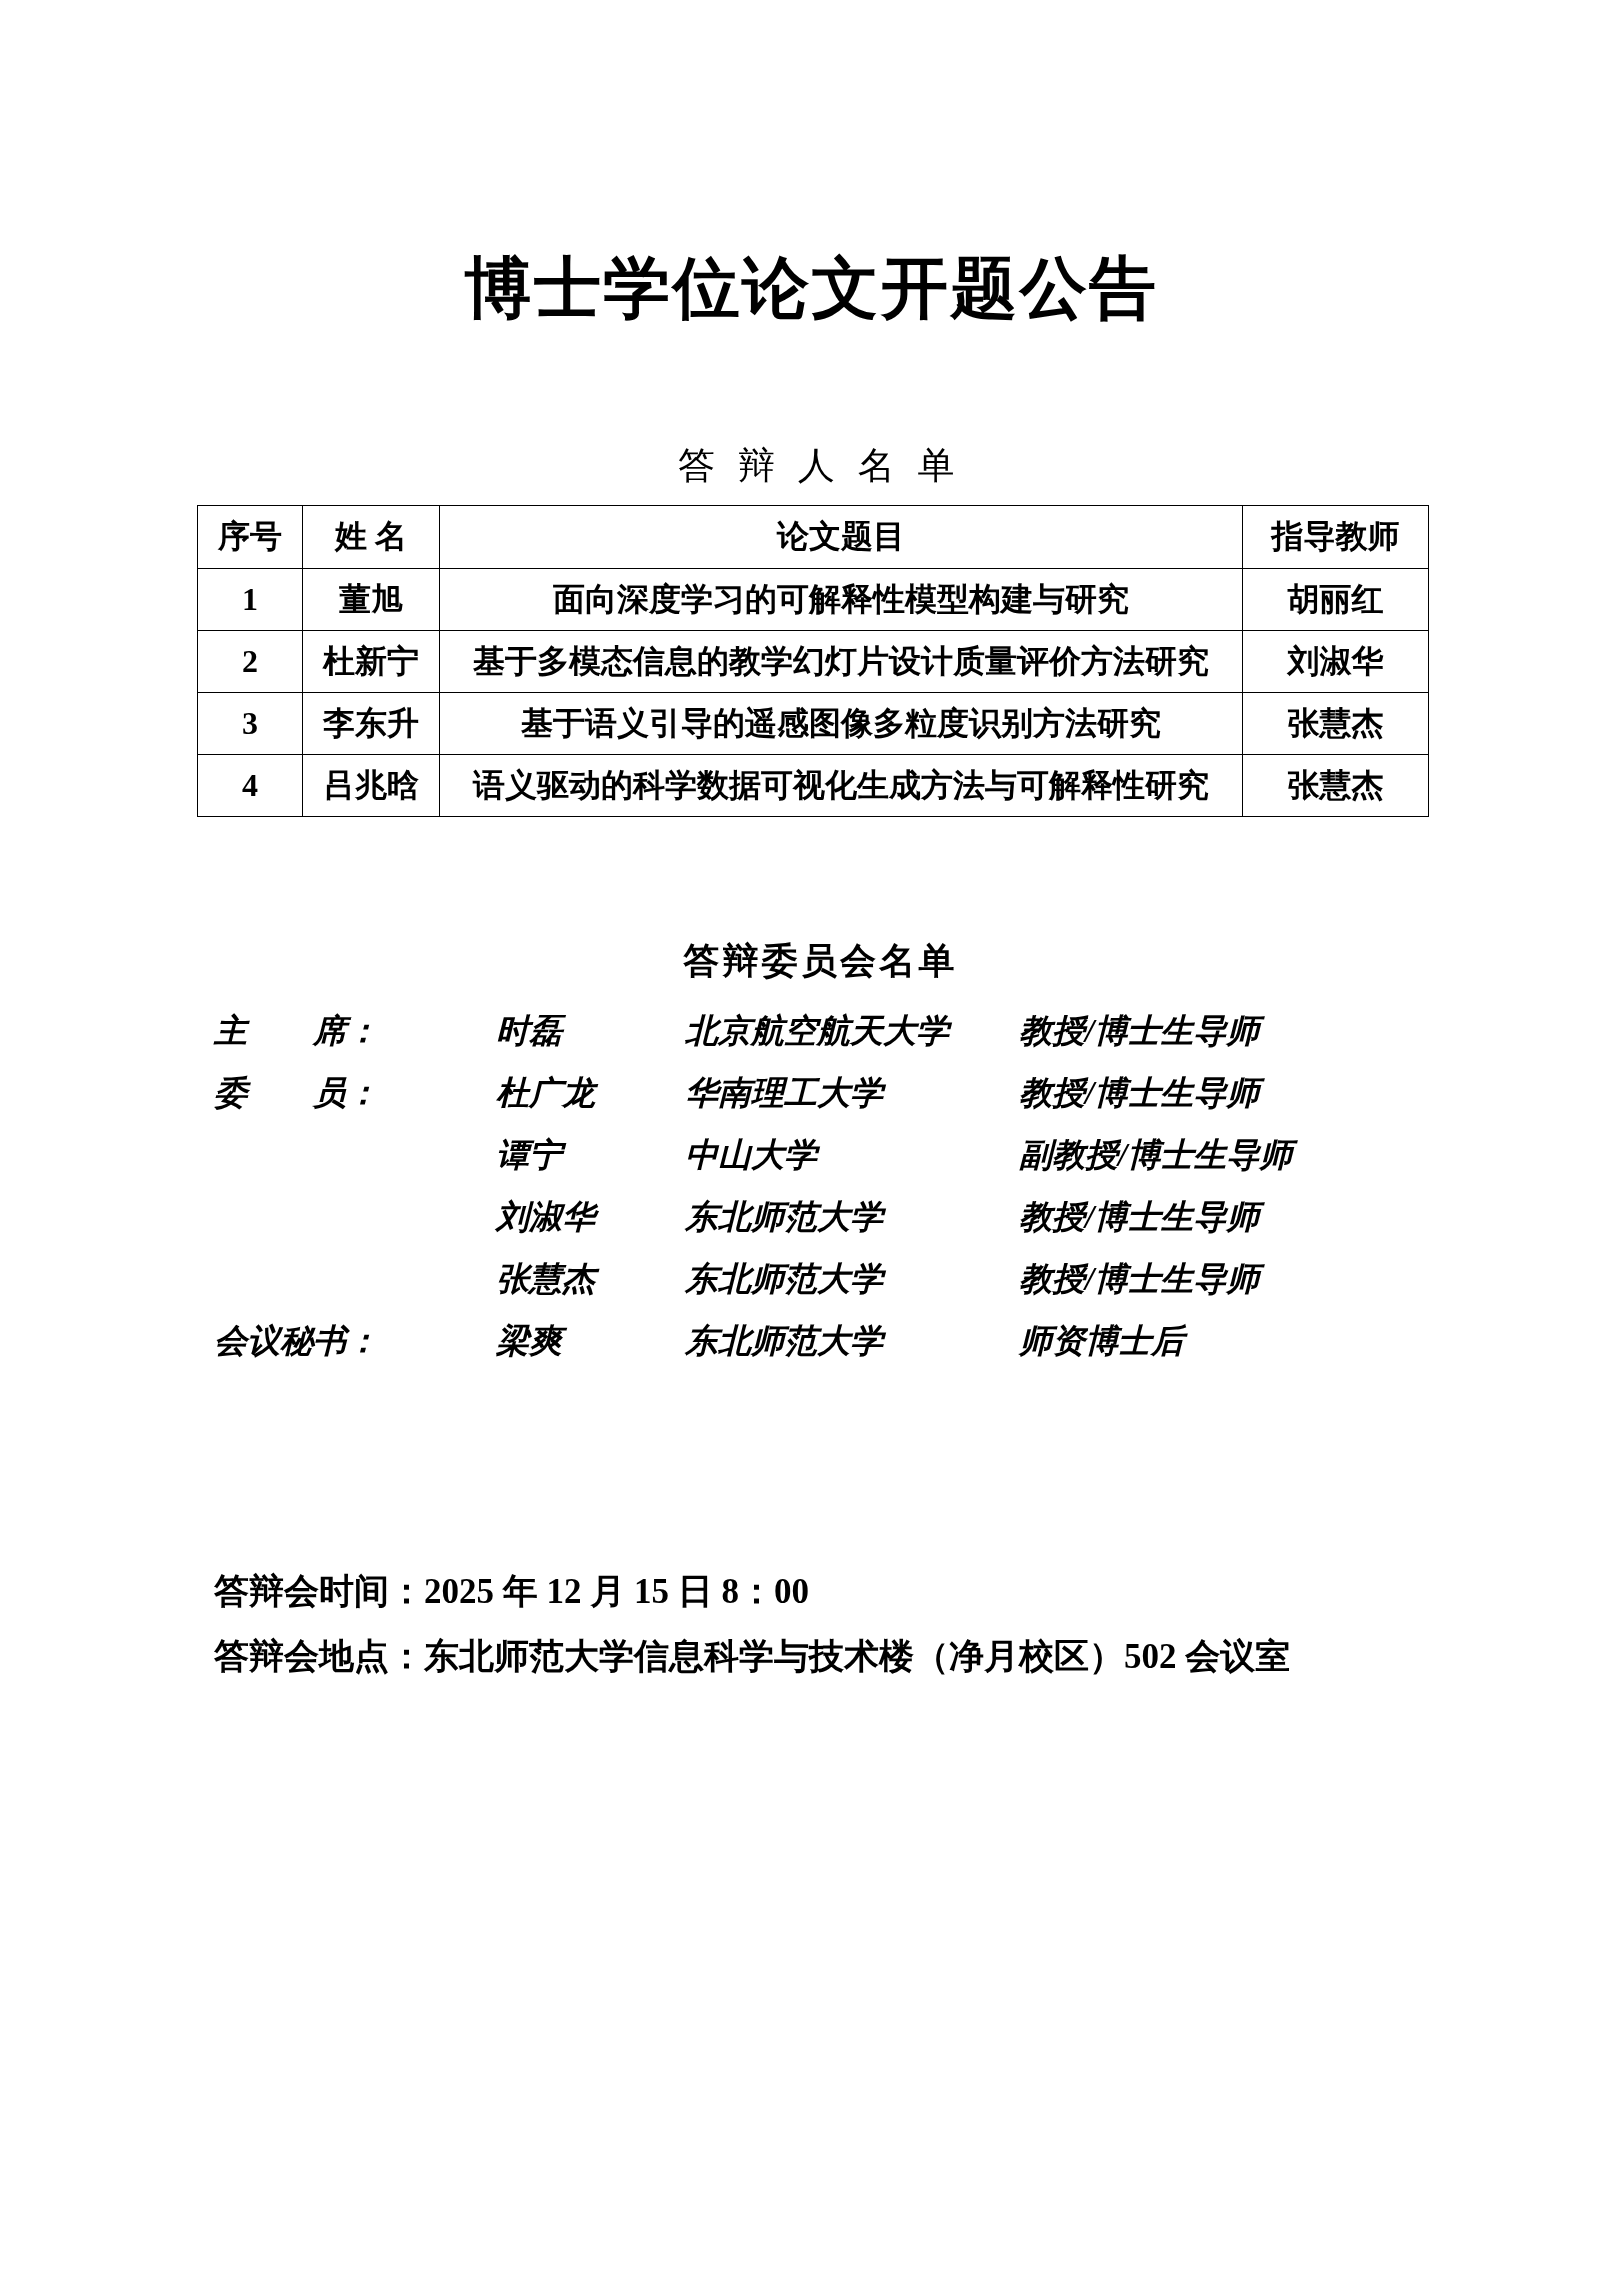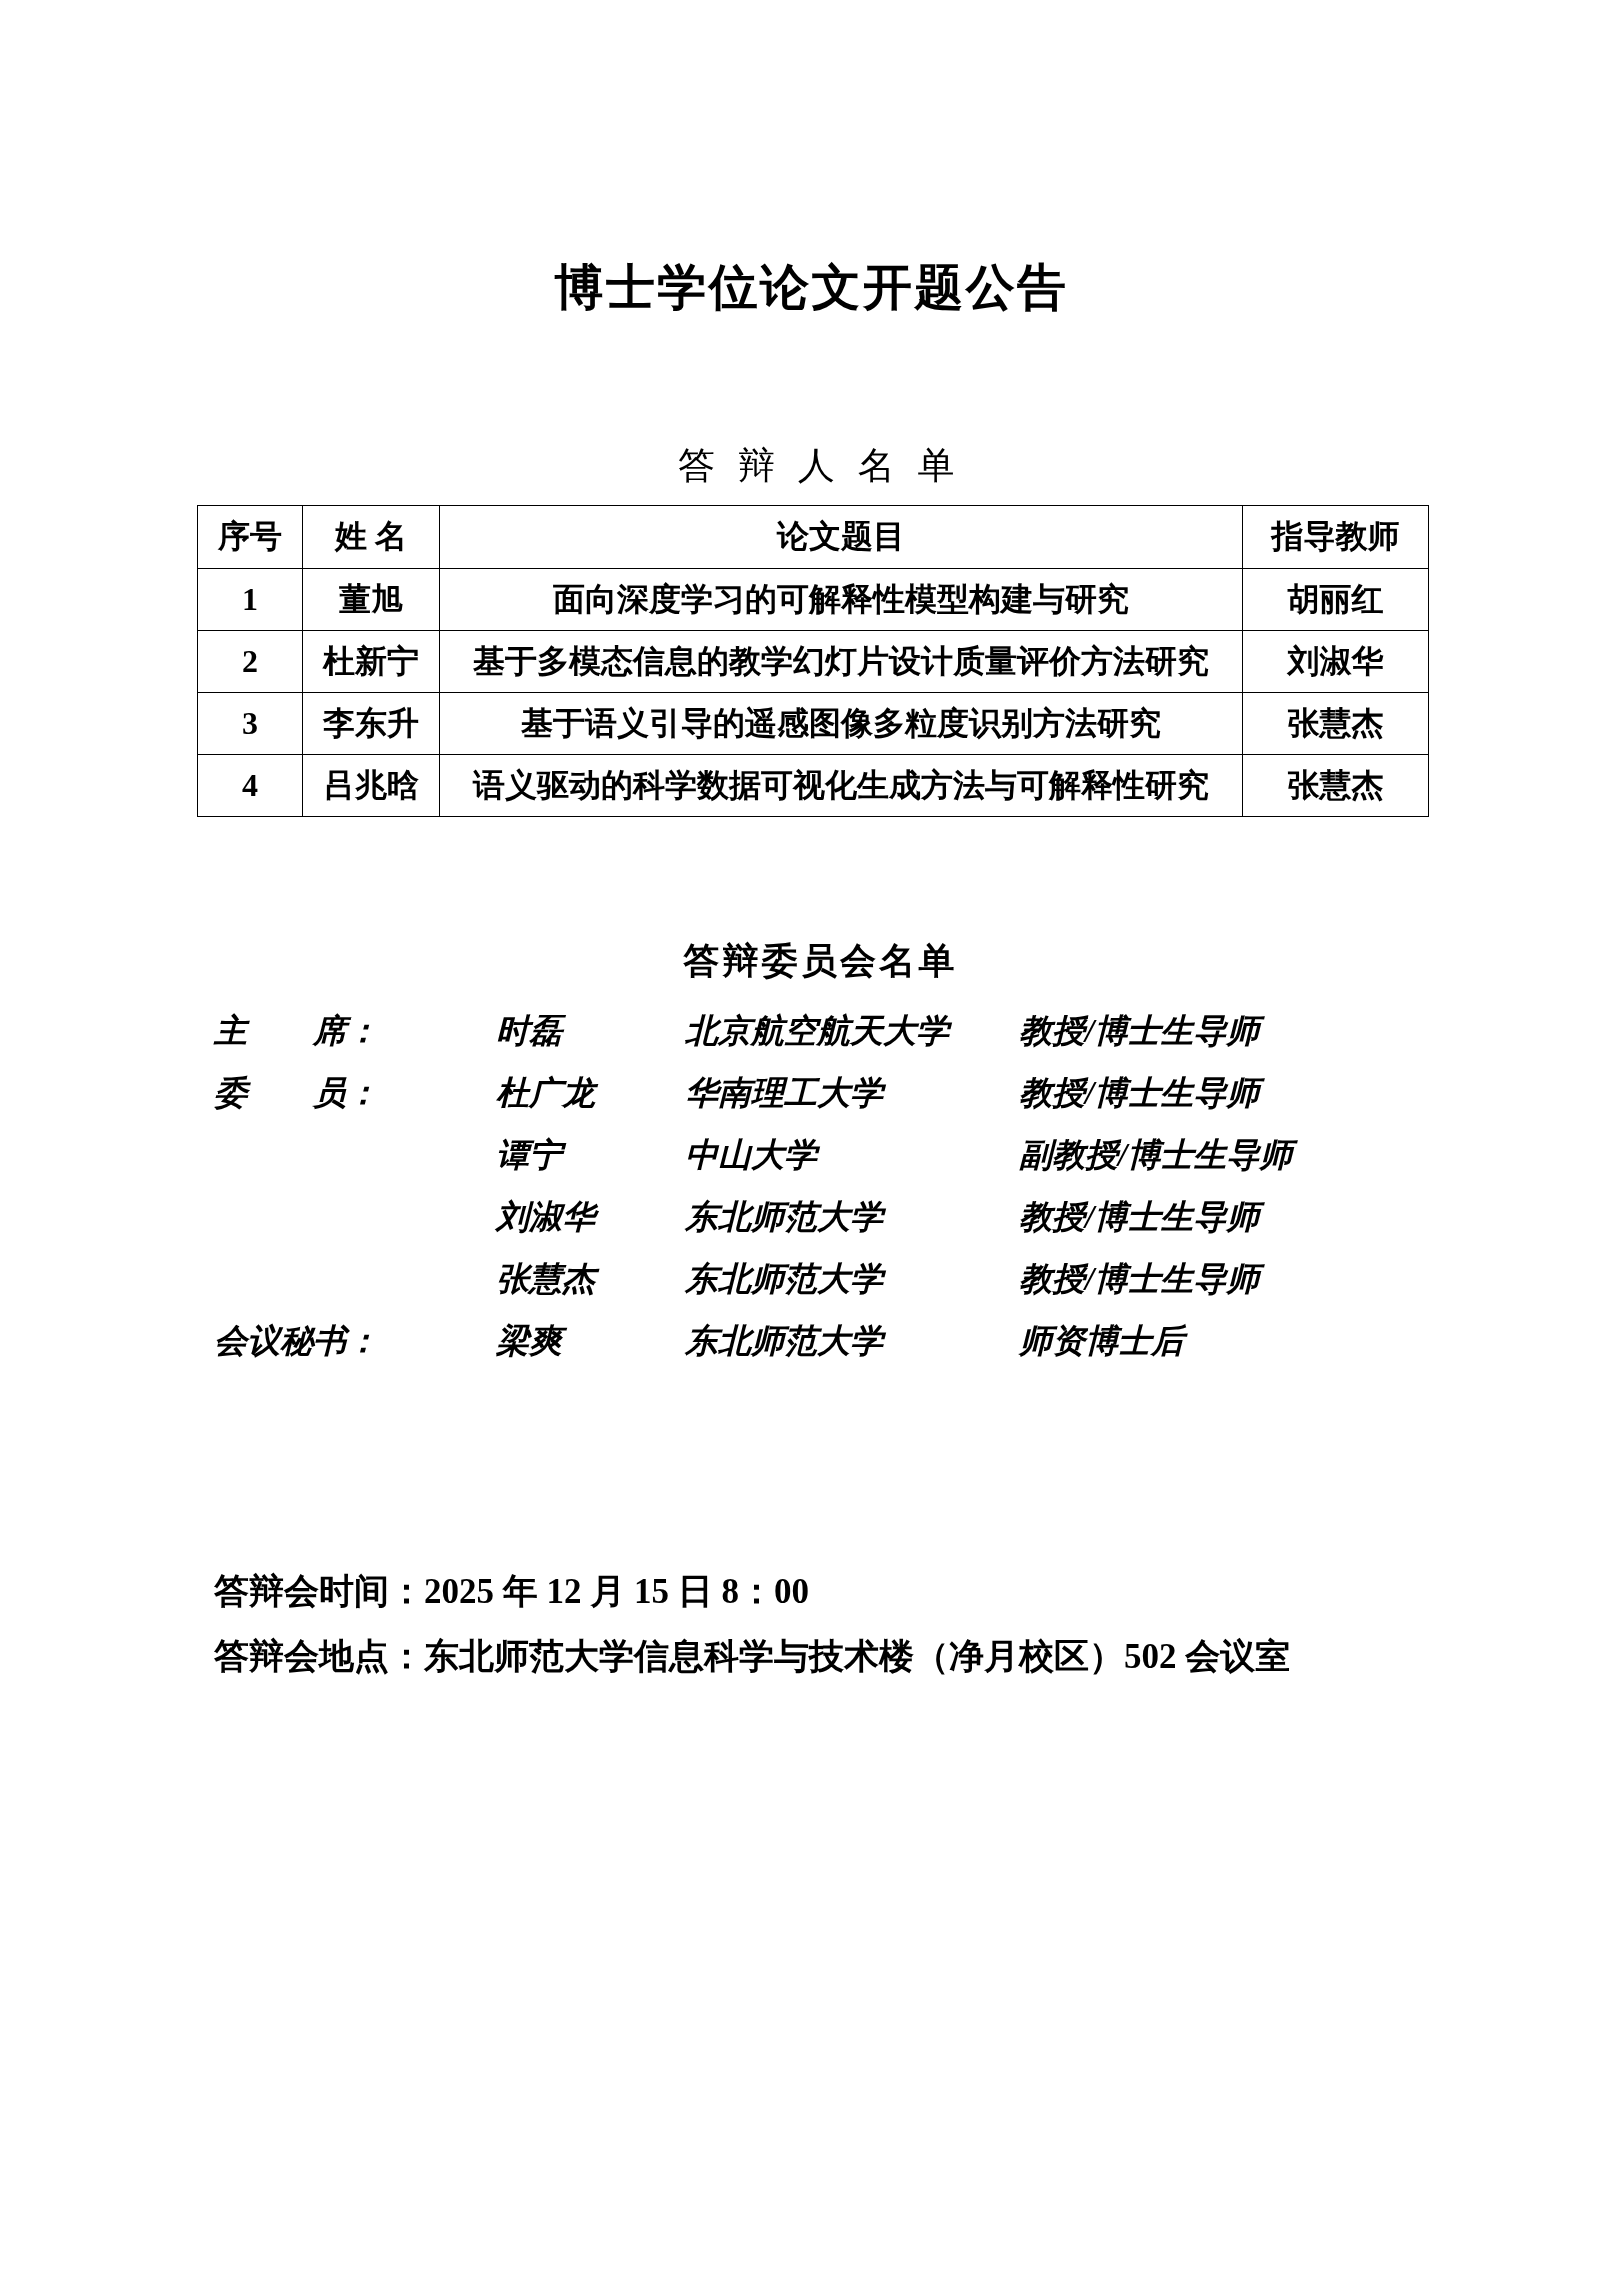--- a/index.html
+++ b/index.html
@@ -14,21 +14,21 @@
   }
   .doc-title{
     position:absolute;
     top:259px;
     left:0;
     width:100%;
     margin:0;
     text-align:center;
     font-family:"Liberation Sans",sans-serif;
     font-weight:bold;
-    font-size:49px;
+    font-size:67px;
     line-height:57px;
     letter-spacing:2.4px;
   }
   .candidates-heading{
     position:absolute;
     top:434px;
     left:0;
     width:100%;
     margin:8px;
     text-align:center;

